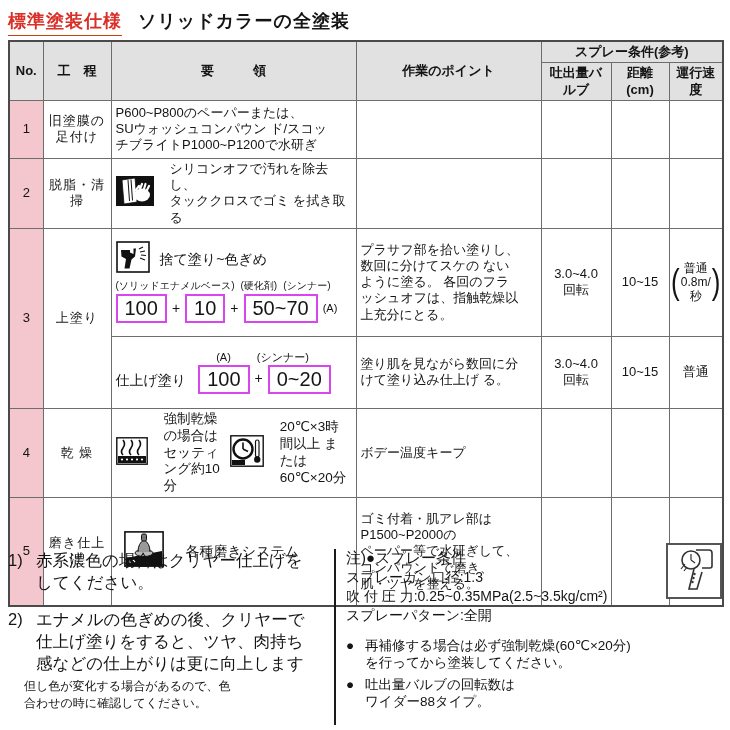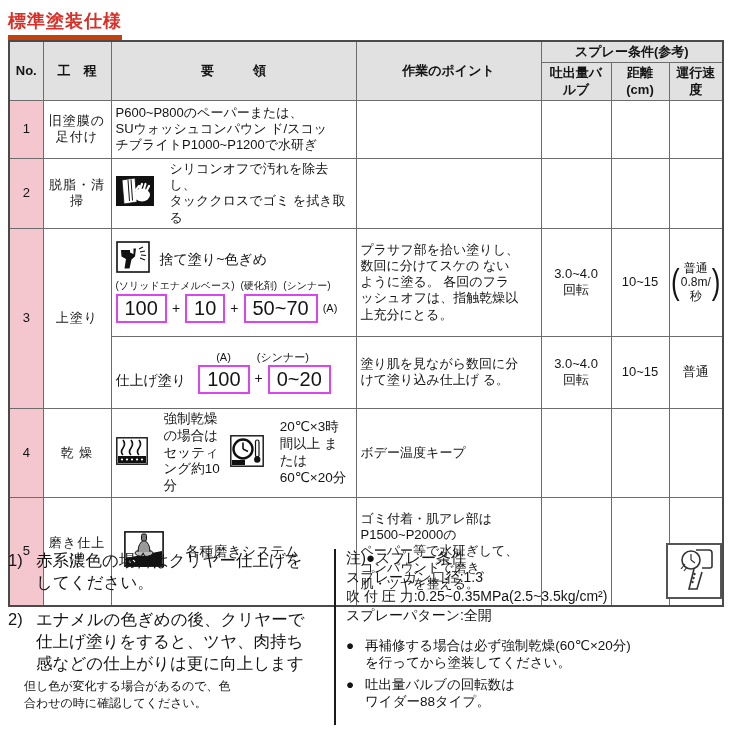--- a/index.html
+++ b/index.html
@@ -9,21 +9,21 @@
     font-family:"Liberation Sans","DejaVu Sans",sans-serif;
     color:#141414;
   }
   .page { position:relative; width:730px; height:730px; overflow:hidden; }
   .preline { white-space:pre-line; }
 
   
   .titlebar { position:absolute; top:9px; left:8px; display:flex; align-items:baseline; gap:16px; }
   .title-red {
     color:#d92f26; font-weight:bold; font-size:18px; letter-spacing:1px;
-    border-bottom:6px solid #c2410c; padding-bottom:2px;
+    border-bottom:1px solid #c2410c; padding-bottom:2px;
   }
   .title-black { font-weight:bold; font-size:18px; letter-spacing:1px; }
 
   
   table.spec {
     position:absolute; top:40px; left:8px; width:714px;
     border-collapse:collapse; table-layout:fixed;
     border:2px solid #4a4a4a;
   }
   table.spec td, table.spec th {
@@ -87,20 +87,21 @@
     border:2px solid #555; background:#fff; display:flex; align-items:center; justify-content:center;
   }
 </style>
 </head>
 <body>
 
 <div class="page">
 
   <div class="titlebar">
     <span class="title-red">標準塗装仕様</span>
+    <span class="title-black">ソリッドカラーの全塗装</span>
   </div>
 
   <table class="spec">
     <colgroup>
       <col style="width:34px">
         <col style="width:68px">
         <col style="width:245px">
       <col style="width:185px">
         <col style="width:70px">
         <col style="width:58px">

